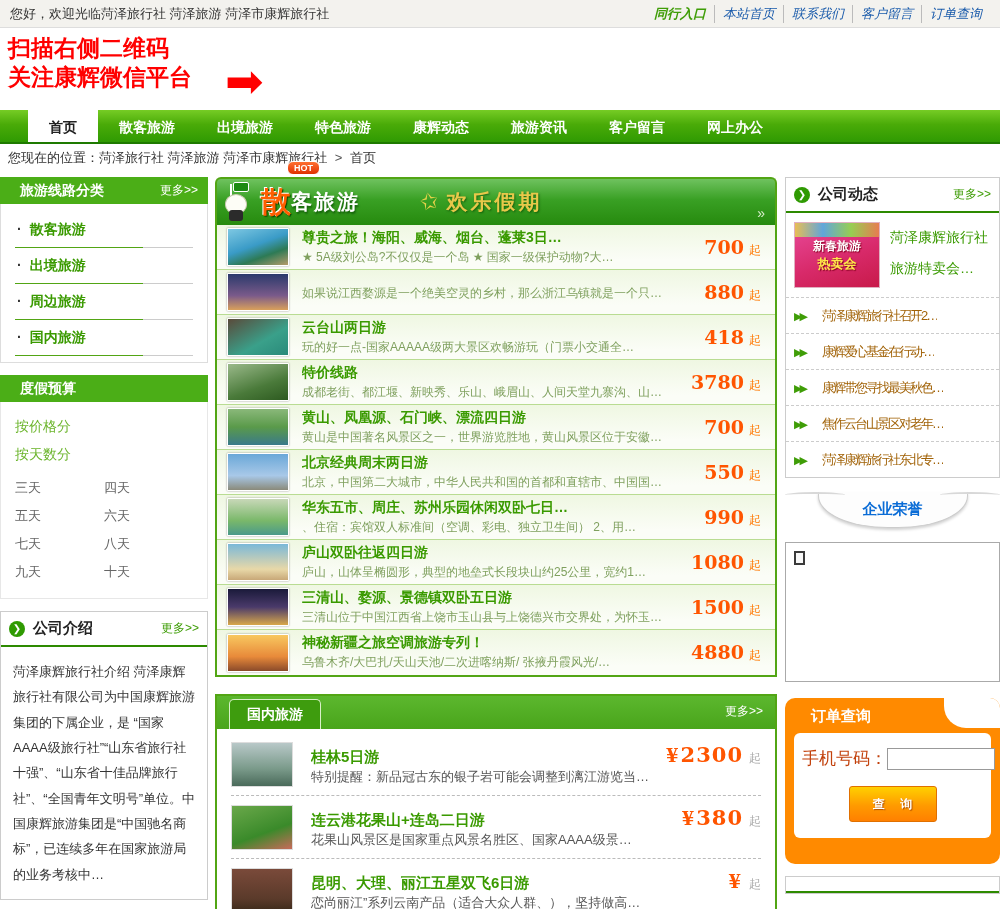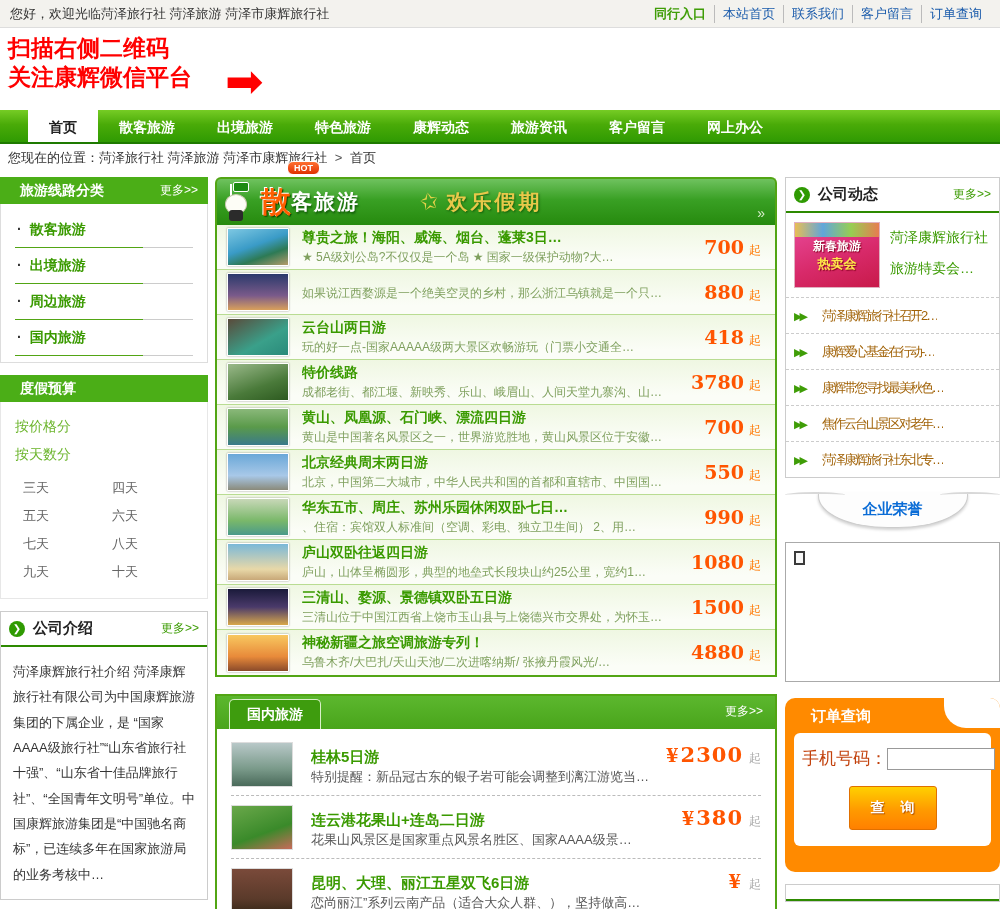--- a/index.html
+++ b/index.html
@@ -2,21 +2,21 @@
 <html><head>
 <meta charset="utf-8">
 <style>
   * { margin:0; padding:0; box-sizing:border-box; }
   html,body { width:1000px; height:909px; overflow:hidden; background:#fff;
     font-family:"Liberation Sans","DejaVu Sans",sans-serif; }
 
   
   .topbar { height:28px; background:#f3f2ee; border-bottom:1px solid #ddd;
     display:flex; justify-content:space-between; align-items:center; padding:0 10px; font-size:13px; color:#333; }
-  .toplinks { display:flex; align-items:center; }
+  .toplinks { display:flex; align-items:center;font-style:italic; }
   .toplinks a { text-decoration:none; color:#1a5bab; font-size:13px; padding:0 8px; cursor:pointer; }
   .toplinks a.hl { color:#3f9d07; font-weight:bold; }
   .toplinks a + a { border-left:1px solid #bbb; }
 
   
   .promo { height:82px; background:#fff; padding:6px 8px; position:relative; }
   .promo-text { color:#f00; font-weight:bold; font-size:23px; line-height:1.25; }
   .promo-arrow { color:#f00; font-size:46px; position:absolute; left:225px; top:30px; line-height:1; }
 
   
@@ -44,21 +44,21 @@
   .cat-body { border:1px solid #ddd; border-top:none; padding:8px 14px 6px; background:#fff; }
   .cat-item { display:block; color:#3a9a00; font-weight:bold; font-size:14px;
     padding:9px 0 0 2px; text-decoration:none; cursor:pointer; }
   .cat-item .bul { color:#333; margin-right:8px; font-weight:bold; }
   .cat-line { height:1px; margin:8px 0 0; background:linear-gradient(to right,#52a514 0 72%,#ccc 72% 100%); }
   .budget { margin-top:12px; }
   .budget-body { border:1px solid #e7e7e7; border-top:none; padding:10px 14px 12px; background:#fff; }
   .grp-title { color:#6cb52d; font-size:14px; margin:6px 0 10px; }
   .opt-grid { display:grid; grid-template-columns:1fr 1fr; }
   .opt-grid.price a { padding:8px 0; }
-  .opt-grid.days a { padding:5px 0;margin-left:8px; }
+  .opt-grid.days a { padding:5px 0; }
   .opt-grid a { color:#666; font-size:13px; text-decoration:none; cursor:pointer; padding-left:4px; }
   .wbox { border:1px solid #ccc; background:#fff; margin-top:12px; }
   .wbox-hdr { display:flex; align-items:center; padding:7px 8px; border-bottom:2px solid #2d8a00; }
   .hdr-icon { width:16px; height:16px; border-radius:50%; background:#2f9a02; color:#fff;
     font-size:10px; line-height:16px; text-align:center; flex:none; font-weight:bold; }
   .wbox-hdr b { font-size:15px; color:#222; margin-left:8px; flex:1; }
   .wbox-hdr a { color:#3f9d07; font-size:12px; text-decoration:none; cursor:pointer; }
   .about-text { padding:12px 12px; font-size:13px; color:#333; line-height:1.95; }
 
   
@@ -171,23 +171,23 @@
   .order-box { margin-top:16px; background:#ff8a00; border-radius:10px; padding-bottom:26px; position:relative; }
   .order-box::before { content:""; position:absolute; top:0; right:0; width:56px; height:30px;
     background:#fff; border-radius:0 10px 0 22px; }
   .order-title { color:#fff; font-weight:bold; font-size:15px; padding:9px 0 7px 26px; position:relative; }
   .order-panel { background:#fff; margin:0 9px; border-radius:6px; padding:14px 8px 16px; }
   .order-row { display:flex; align-items:center; margin-bottom:12px; }
   .order-row label { font-size:17px; color:#c2410c; flex:none; }
   .order-row input[type=text] { width:108px; height:22px; border:1px solid #999; background:#fff; padding:0 3px; }
   .order-row select { width:122px; height:24px; border:1px solid #888; font-size:13px;
     font-family:inherit; background:#fff; cursor:pointer; }
-  .order-btn { display:block; margin:16px auto 0; width:88px; height:44px; cursor:pointer;
+  .order-btn { display:block; margin:16px auto 0; width:88px; height:36px; cursor:pointer;
     background:linear-gradient(180deg,#ffd000,#ff9a00 55%,#ff8000); border:1px solid #e07000;
-    border-radius:3px; color:#fff; font-weight:bold; font-size:14px; letter-spacing:6px;
+    border-radius:3px; color:#fff; font-weight:bold; font-size:12px; letter-spacing:6px;
     text-indent:6px; font-family:inherit; text-shadow:1px 1px 1px #b05000; }
 </style>
 </head>
 <body>
 
 <div class="topbar">
   <span>您好，欢迎光临菏泽旅行社 菏泽旅游 菏泽市康辉旅行社</span>
   <span class="toplinks">
     <a class="hl">同行入口</a>
     <a>本站首页</a>

